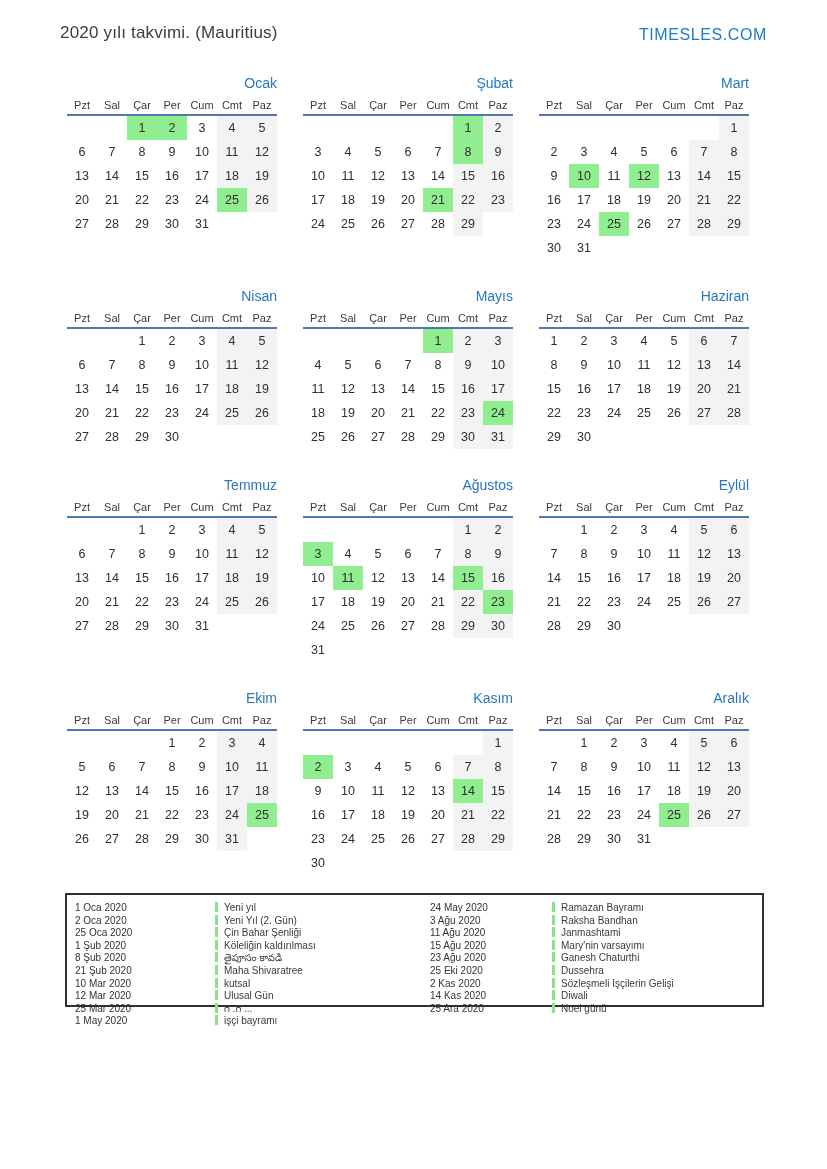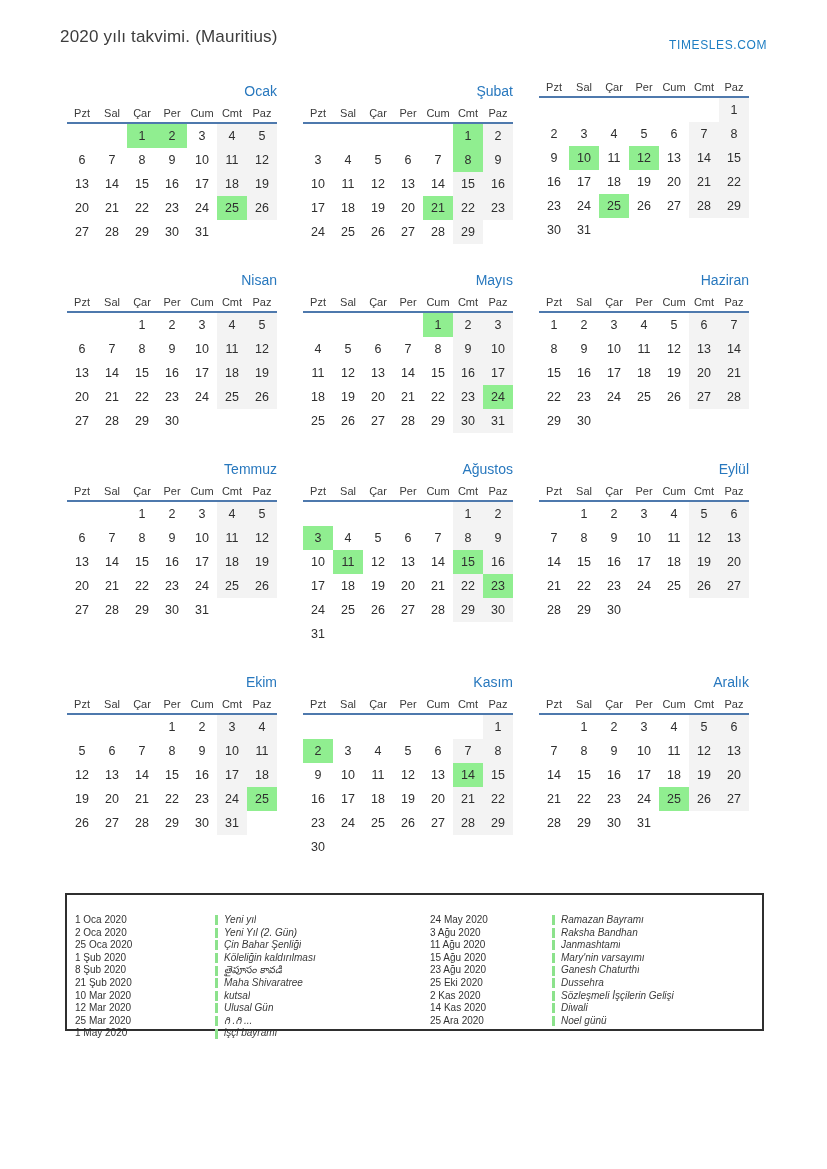--- a/index.html
+++ b/index.html
@@ -3,47 +3,47 @@
 <meta charset="utf-8">
 <style>
   html,body{margin:0;padding:0;}
   body{
     width:827px;height:1169px;background:#ffffff;position:relative;
     font-family:"Liberation Sans",sans-serif;color:#333;
     -webkit-font-smoothing:antialiased;
   }
   .page-header{display:flex;justify-content:space-between;align-items:center;padding:22px 60px 0 60px;}
   .page-title{font-size:17px;color:#3d3d3d;letter-spacing:0.2px;}
-  .site-link{font-size:12px;color:#1d7dc2;letter-spacing:0.6px;margin-top:16px;text-decoration:none;}
+  .site-link{font-size:16px;color:#1d7dc2;letter-spacing:0.6px;margin-top:4px;text-decoration:none;}
   .months-grid{
     margin:29px 0 0 67px;width:682px;
     display:grid;grid-template-columns:repeat(3,210px);column-gap:26px;row-gap:26px;
     align-items:start;
   }
   .month{width:210px;}
   .month-title{height:20px;line-height:20px;text-align:right;font-size:14px;color:#2878be;margin-bottom:6px;}
   .weekday-row{display:grid;grid-template-columns:repeat(7,30px);border-bottom:2px solid #4e79ad;padding-bottom:3px;}
   .weekday{text-align:center;font-size:11px;color:#3a3a3a;}
   .days{display:grid;grid-template-columns:repeat(7,30px);grid-auto-rows:24px;}
   .day{display:flex;align-items:center;justify-content:center;font-size:12.5px;color:#2f2f2f;}
   .day.weekend{background:#f3f3f3;}
   .day.holiday{background:#90ee90;}
   .holidays-box{
-    position:absolute;left:65px;top:893px;width:699px;height:138px;
+    position:absolute;left:65px;top:893px;width:699px;height:114px;
     border:2px solid #2f2f2f;box-sizing:border-box;
-    display:flex;padding:19px 4px 6px 5px;
+    display:flex;padding:7px 4px 6px 5px;
   }
   .h-col{display:flex;flex-direction:column;}
   .h-col.left{width:355px;}
   .h-col.right{flex:1;}
   .h-row{display:flex;line-height:12.6px;font-size:10px;}
   .h-date{color:#333;padding-left:3px;flex:none;}
   .h-col.left .h-date{width:140px;}
   .h-col.right .h-date{width:122px;}
-  .h-name{flex:1;display:flex;align-items:center;color:#3a3a3a;min-width:0;font-style:italic;}
+  .h-name{flex:1;display:flex;color:#3a3a3a;min-width:0;}
   .h-bar{display:inline-block;width:3px;height:10px;background:#8ce28c;margin-right:6px;flex:none;}
   .h-text{white-space:nowrap;overflow:hidden;}
 </style>
 </head>
 <body>
 
 <div class="page-header">
   <div class="page-title">2020 yılı takvimi. (Mauritius)</div>
   <a class="site-link">TIMESLES.COM</a>
 </div>
@@ -141,20 +141,21 @@
         <div class="day">24</div>
         <div class="day">25</div>
         <div class="day">26</div>
         <div class="day">27</div>
         <div class="day">28</div>
         <div class="day weekend">29</div>
         <div class="day"></div>
       </div>
     </div>
     <div class="month">
+      <div class="month-title">Mart</div>
       <div class="weekday-row">
         <span class="weekday">Pzt</span>
         <span class="weekday">Sal</span>
         <span class="weekday">Çar</span>
         <span class="weekday">Per</span>
         <span class="weekday">Cum</span>
         <span class="weekday">Cmt</span>
         <span class="weekday">Paz</span>
       </div>
       <div class="days">

